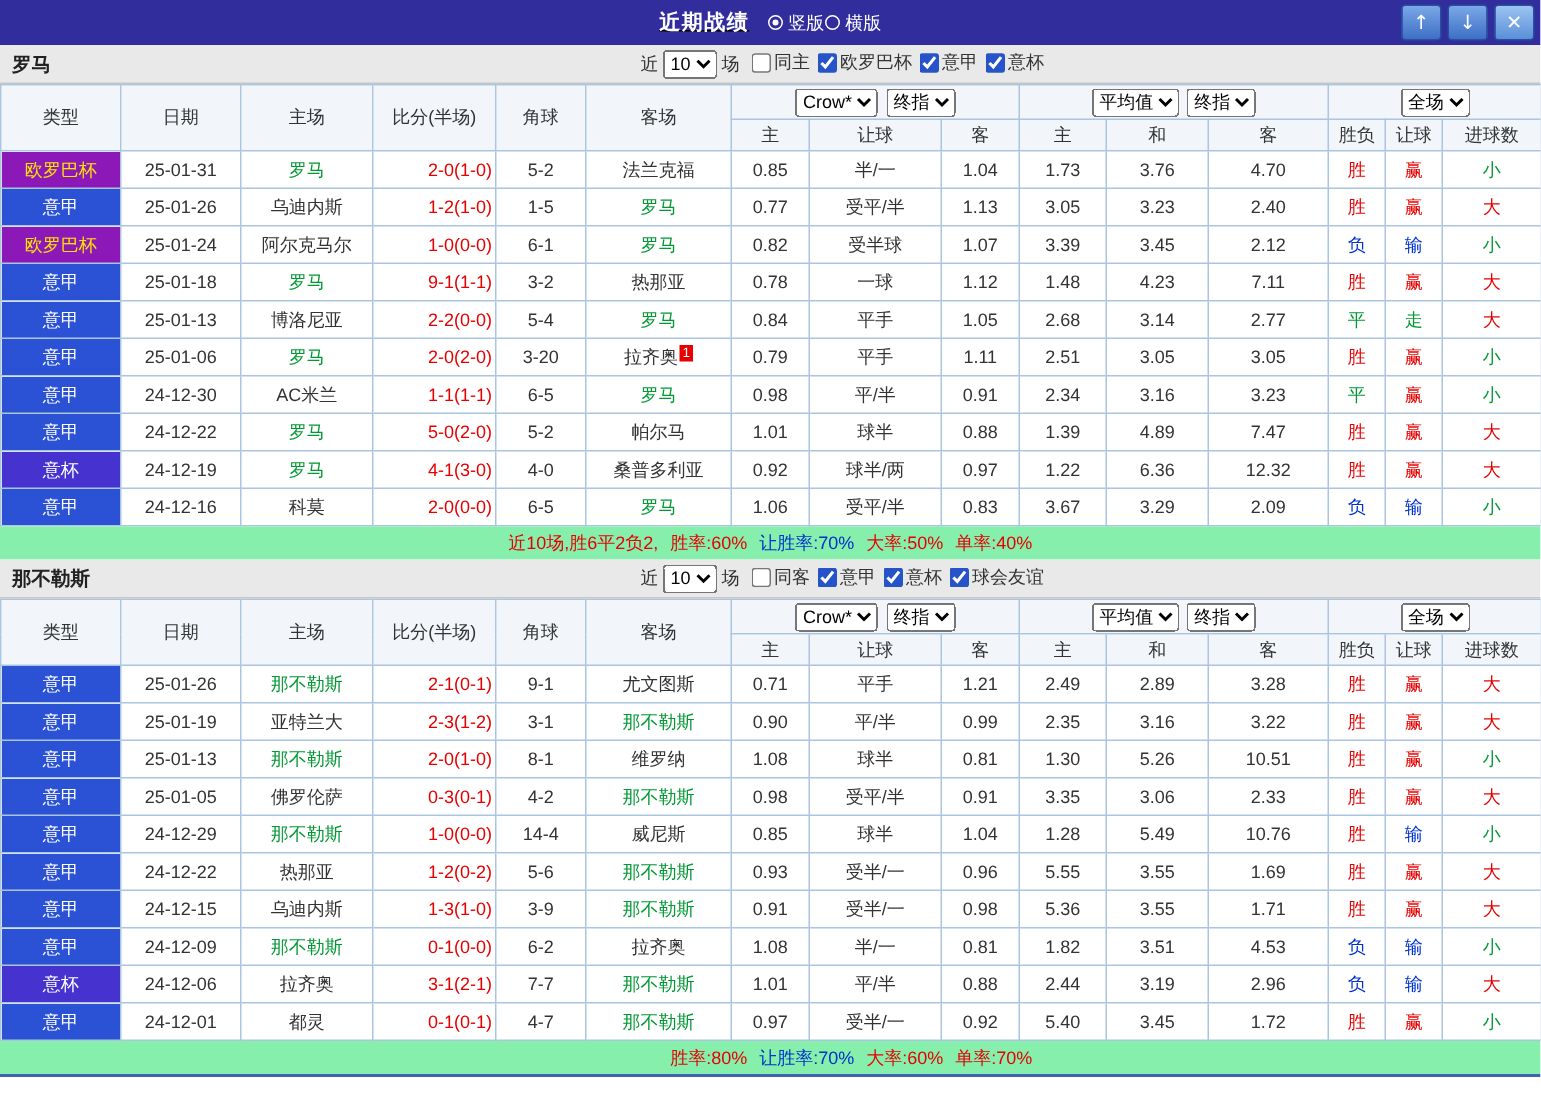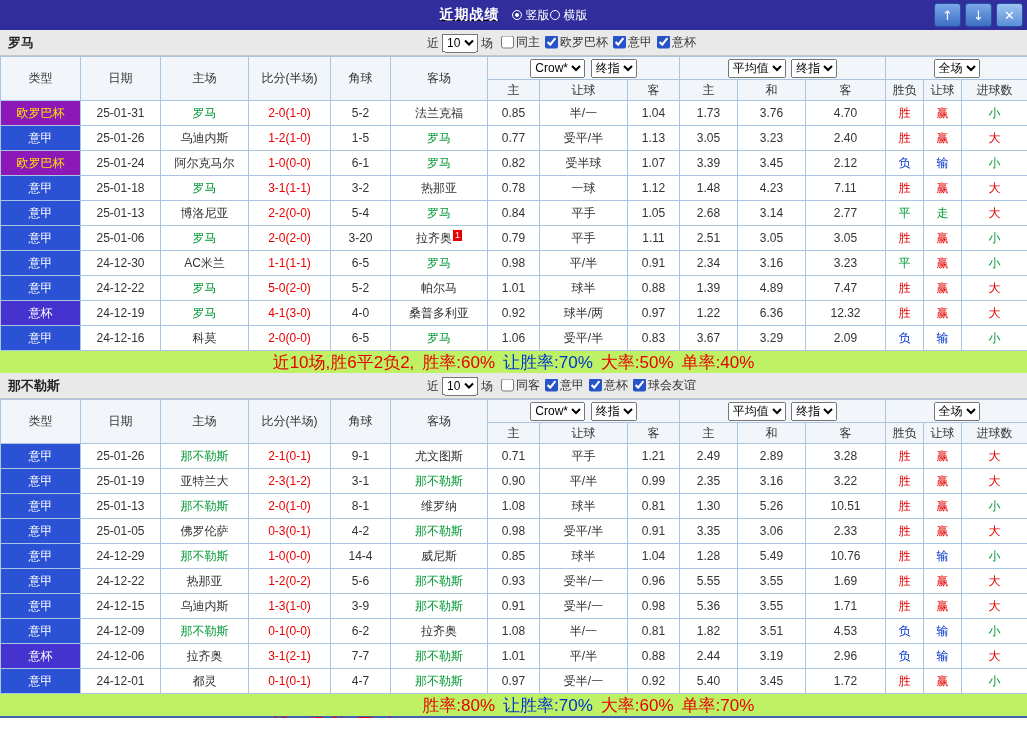--- a/index.html
+++ b/index.html
@@ -63,33 +63,33 @@
   thead tr:first-child th { height:23px; }
   thead tr:nth-child(2) th { height:21px; }
   tbody td { height:25px; background:#fff; }
   .ddcell select { font-size:12px; height:19px; margin:0 1px; }
 
   .t-serie  { background:#2b52d4; color:#fff; }
   .t-coppa  { background:#4633cf; color:#fff; }
   .t-europa { background:#8d18b8; color:#ffe400; }
 
   .focus { color:#009933; }
-  .score { color:#e60000; }
+  .score { color:#e60000;text-align:right; }
   .c-red { color:#e60000; }
   .c-green { color:#009933; }
   .c-blue { color:#0033cc; }
 
   .rednote {
     display:inline-block; background:#e60000; color:#fff; font-size:9px;
     line-height:11px; padding:0 2px; margin-left:1px; vertical-align:top;
   }
 
   .summary {
     height:22px; display:flex; justify-content:center; align-items:center;
-    gap:8px; font-size:17px; background:#bef264;
+    gap:8px; font-size:12px; background:#86efac;
   }
 </style>
 </head>
 <body>
 
 <div class="page">
 
   <div class="topbar">
     <div class="topbar-center">
       <span class="title">近期战绩</span>
@@ -230,21 +230,21 @@
             <td>3.45</td>
             <td>2.12</td>
             <td class="c-blue">负</td>
             <td class="c-blue">输</td>
             <td class="c-green">小</td>
           </tr>
           <tr>
             <td class="t-serie">意甲</td>
             <td>25-01-18</td>
             <td><span class="focus">罗马</span></td>
-            <td class="score">3-1(1-1)</td>
+            <td class="score">9-1(1-1)</td>
             <td>3-2</td>
             <td><span>热那亚</span></td>
             <td>0.78</td>
             <td>一球</td>
             <td>1.12</td>
             <td>1.48</td>
             <td>4.23</td>
             <td>7.11</td>
             <td class="c-red">胜</td>
             <td class="c-red">赢</td>

